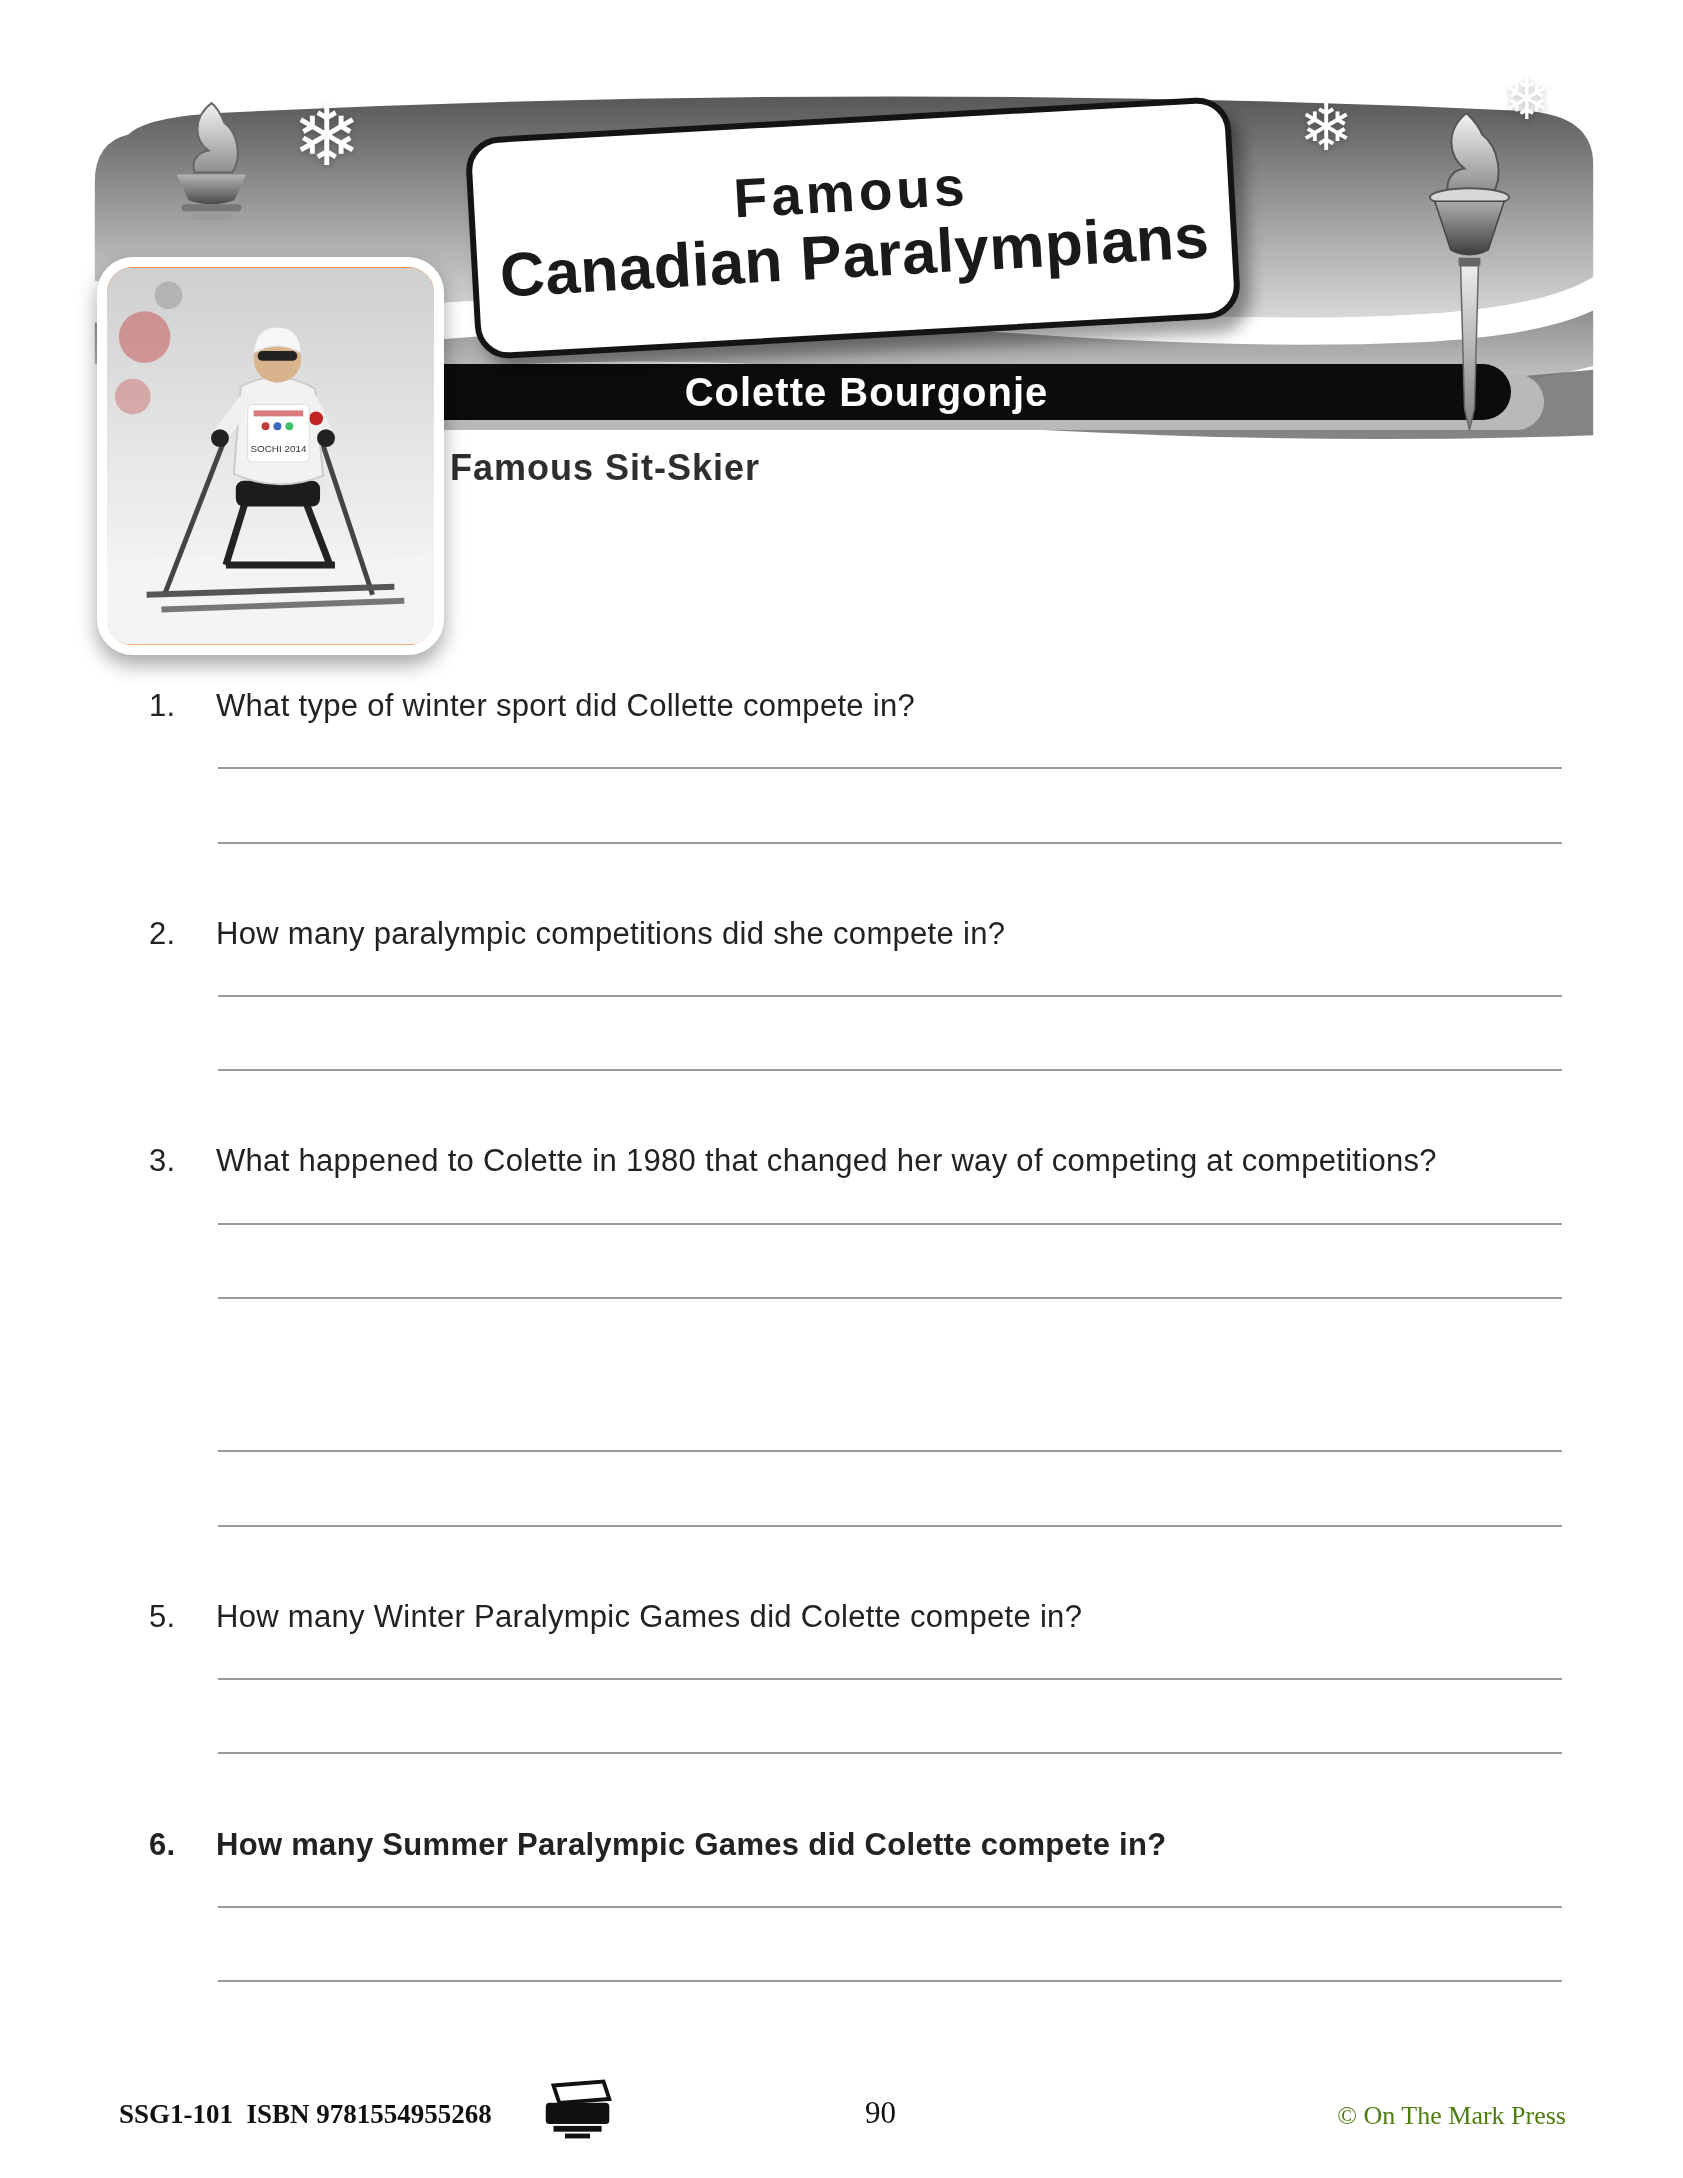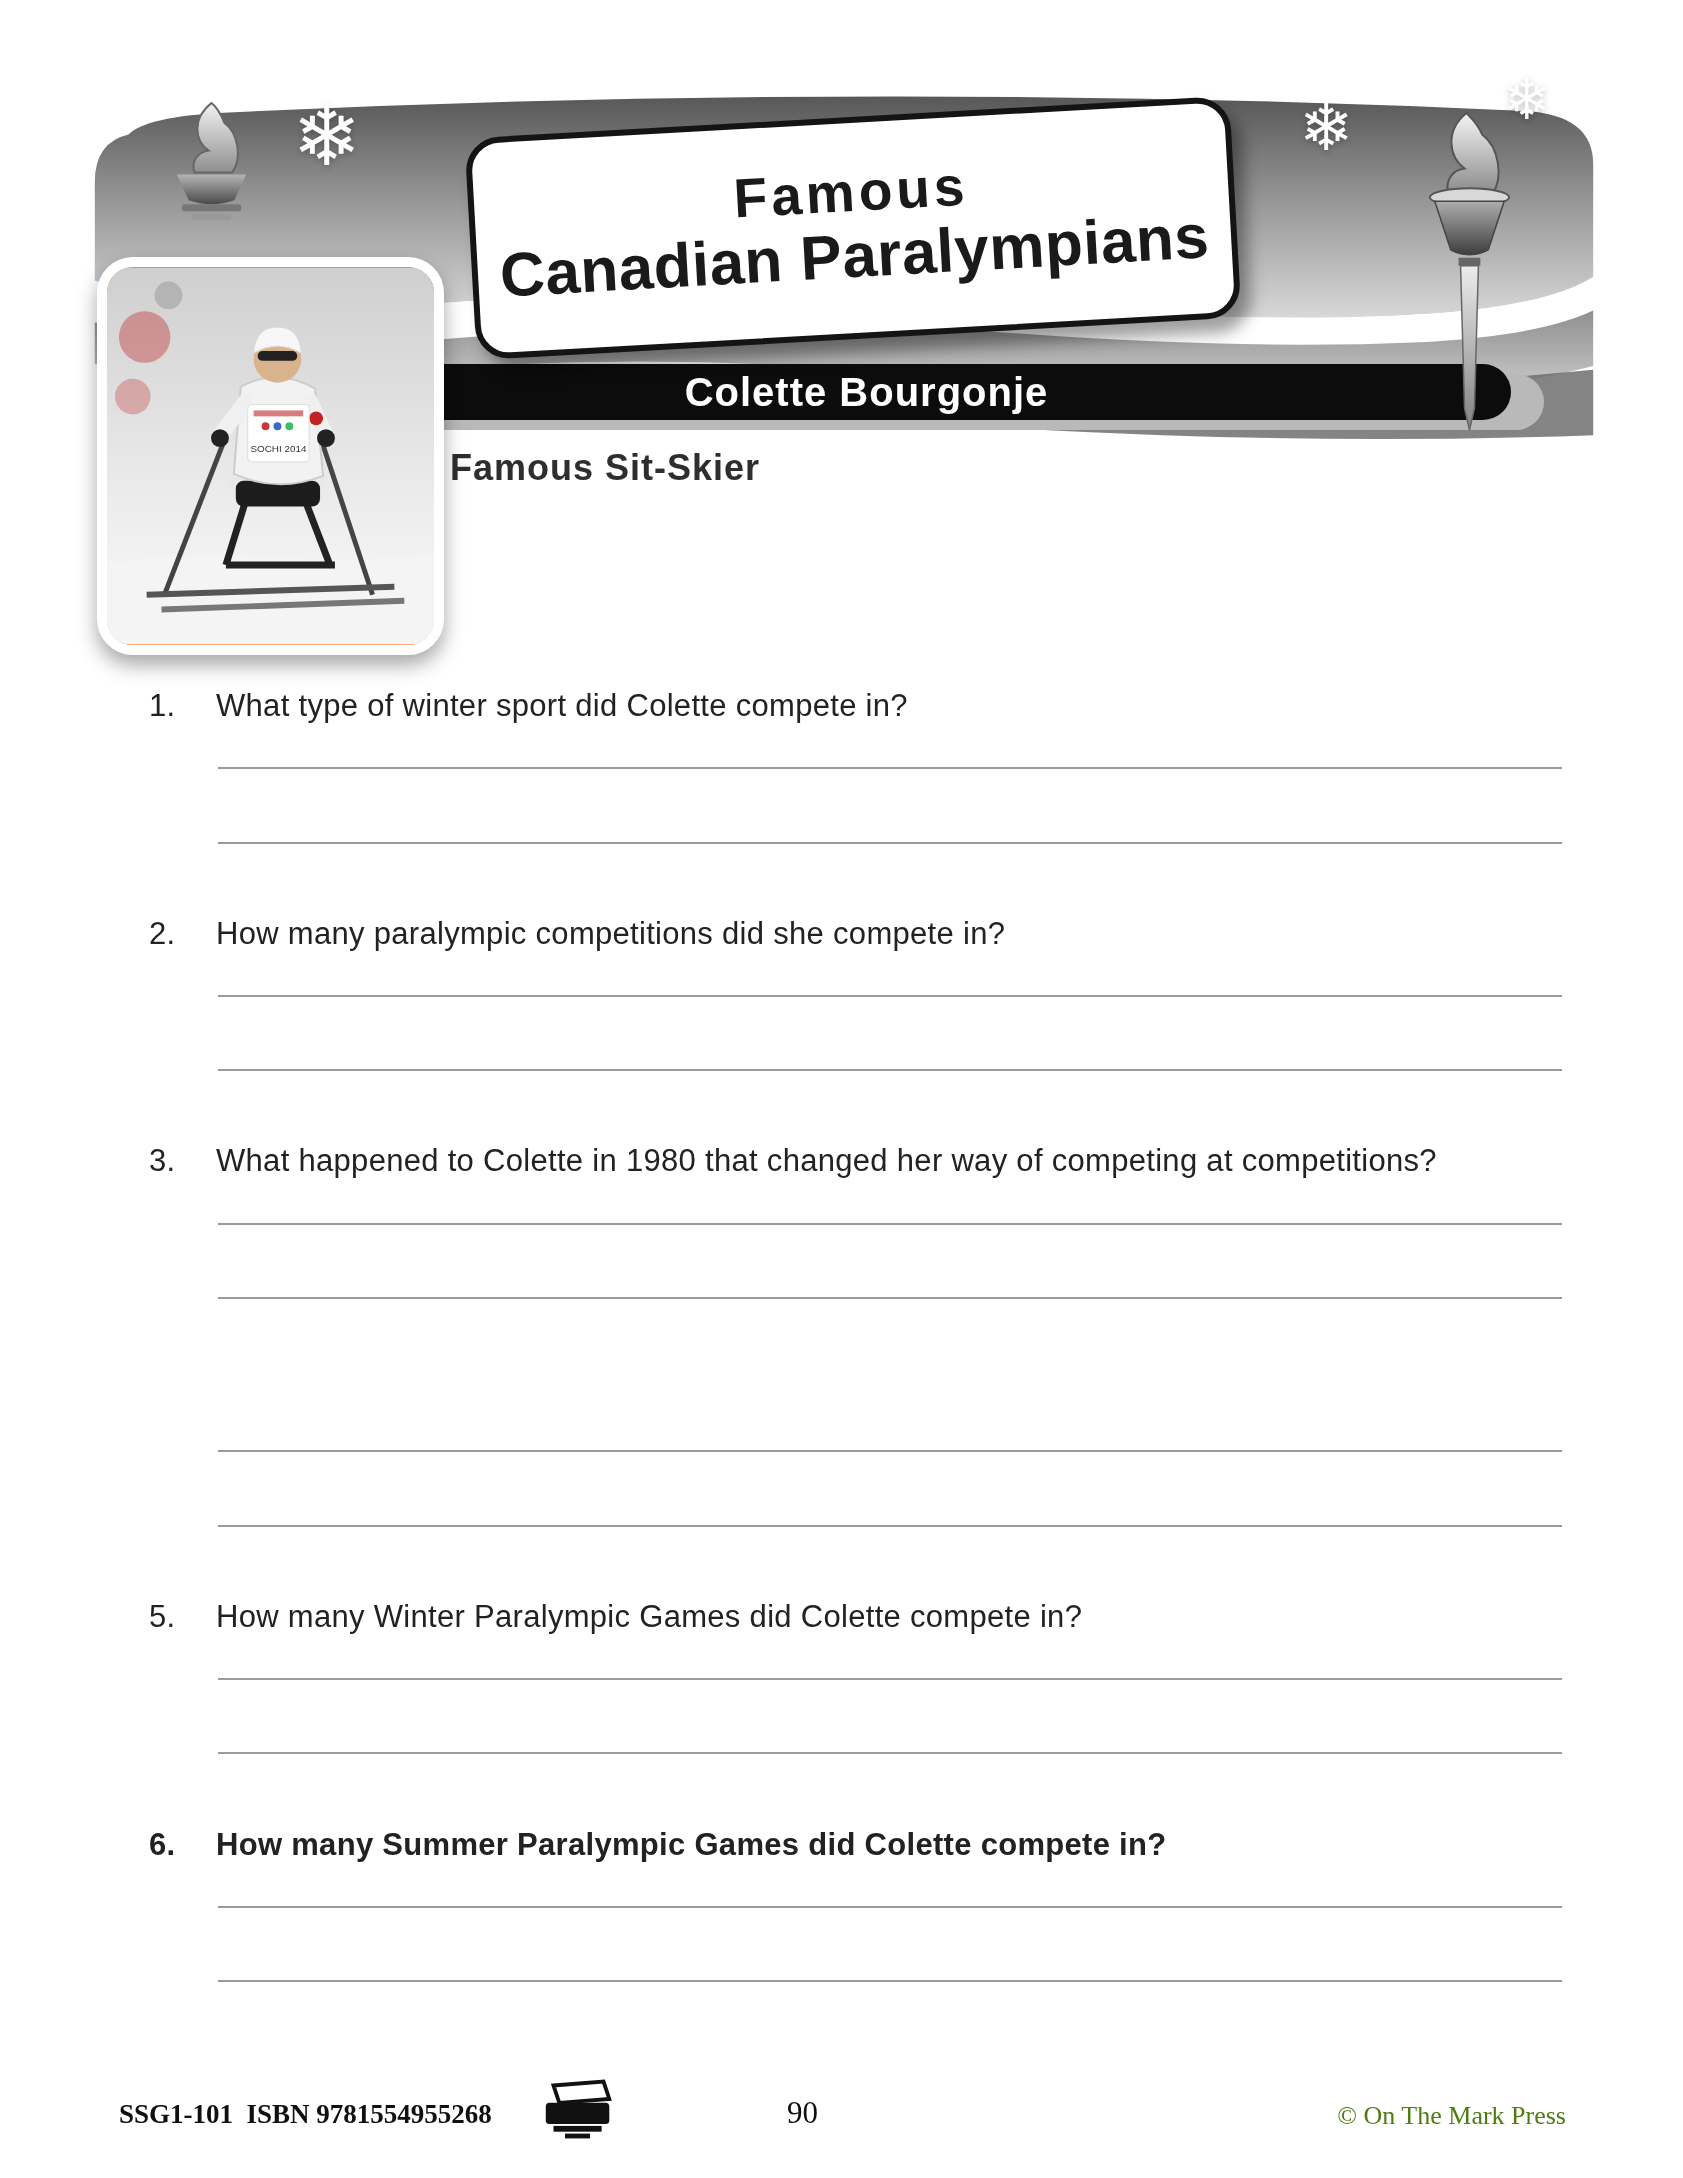--- a/index.html
+++ b/index.html
@@ -39,21 +39,21 @@
 
   
   .question{left:149px;width:1445px;font-size:31px;letter-spacing:0.3px;color:#222222;z-index:2;}
   .qnum{display:inline-block;width:67px;}
   .answer-line{left:218px;width:1344px;height:0;border-top:2px solid #9b9b9b;z-index:2;}
 
   
   .footer-left{left:119px;top:2099px;font-family:"Liberation Serif", serif;font-weight:700;
                font-size:27px;color:#101010;}
   .printer{left:540px;top:2079px;}
-  .page-num{left:787px;top:2095px;width:109px;text-align:left;font-family:"Liberation Serif", serif;
+  .page-num{left:787px;top:2095px;width:109px;text-align:right;font-family:"Liberation Serif", serif;
             font-size:31px;color:#101010;}
   .footer-right{right:117px;top:2101px;font-family:"Liberation Serif", serif;font-size:26px;color:#4d7c0f;}
 </style>
 </head>
 <body>
 
 <div class="page">
 
   <svg class="abs banner-svg" width="1500" height="361" viewBox="0 0 1515 365" aria-hidden="true">
     <defs>
@@ -163,21 +163,21 @@
       <circle cx="172" cy="92" r="24" fill="#d9b38c"></circle>
       <path d="M148 86 Q150 60 172 60 Q194 60 196 86 Q172 72 148 86 Z" fill="#f7f7f7" stroke="#dddddd"></path>
       <rect x="152" y="84" width="40" height="10" rx="5" fill="#222222"></rect>
     </svg>
   </div>
 
   <div class="abs subtitle">Famous Sit-Skier</div>
 
 
   <div class="abs question" style="top:688px;">
-    <span class="qnum">1.</span><span class="qtext">What type of winter sport did Colette compete in?</span>
+    <span class="qnum">1.</span><span class="qtext">What type of winter sport did Collette compete in?</span>
   </div>
   <div class="abs answer-line" style="top:767px;"></div>
   <div class="abs answer-line" style="top:842px;"></div>
 
   <div class="abs question" style="top:916px;">
     <span class="qnum">2.</span><span class="qtext">How many paralympic competitions did she compete in?</span>
   </div>
   <div class="abs answer-line" style="top:995px;"></div>
   <div class="abs answer-line" style="top:1069px;"></div>
 

